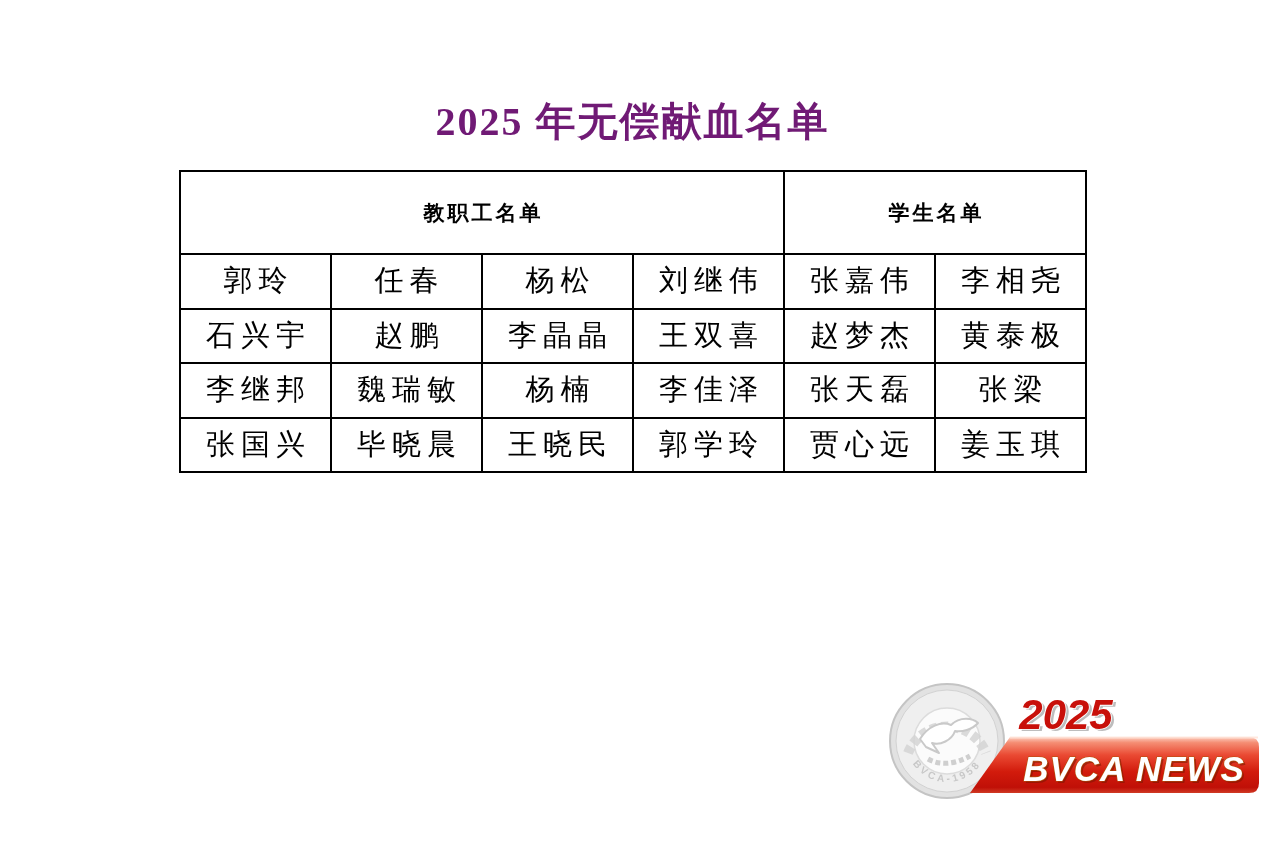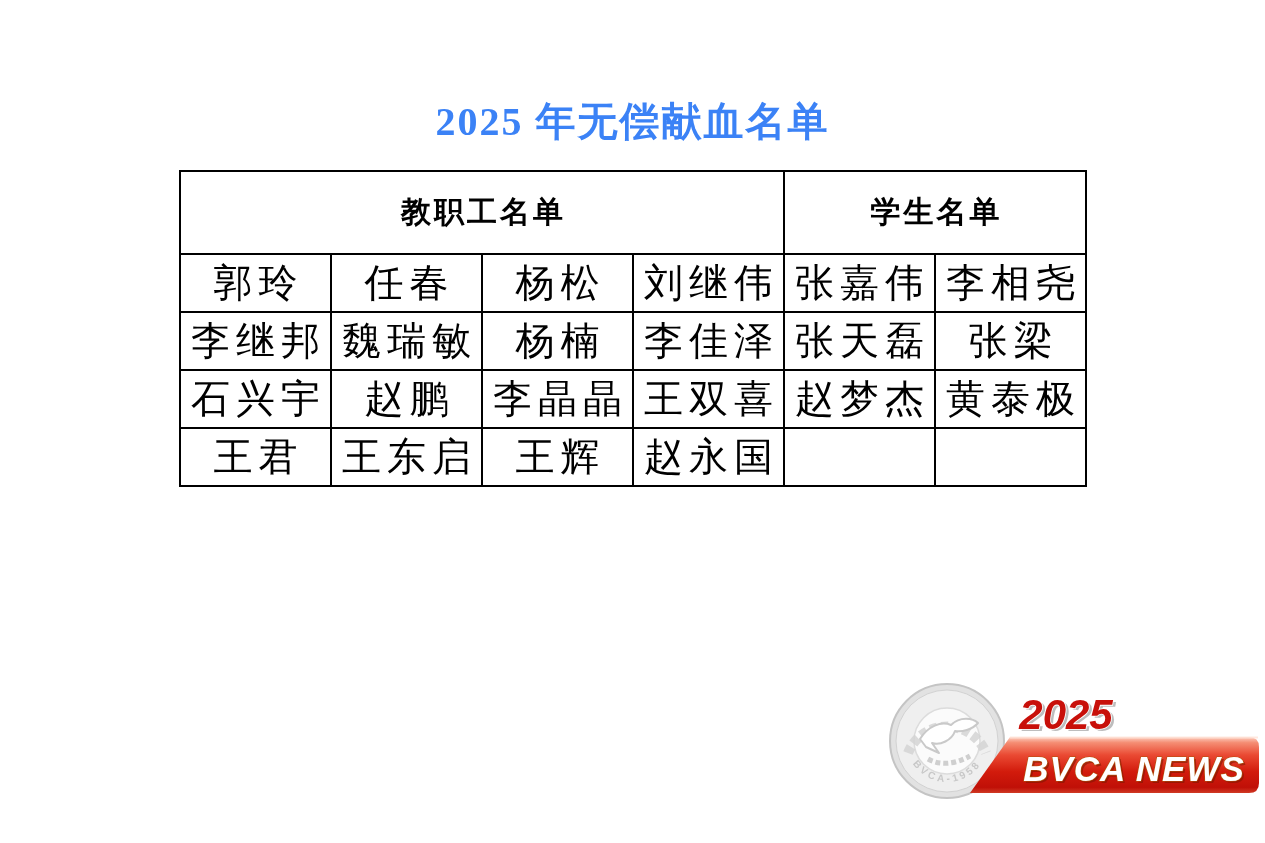--- a/index.html
+++ b/index.html
@@ -1,30 +1,30 @@
 <!DOCTYPE html>
 <html><head>
 <meta charset="utf-8">
 <style>
   html,body{margin:0;padding:0;background:#ffffff;}
   .page{position:relative;width:1265px;height:843px;background:#ffffff;overflow:hidden;
         font-family:"Liberation Serif","DejaVu Serif",serif;color:#000;}
   .title{position:absolute;left:0;top:94px;width:100%;margin:0;text-align:center;
          font-family:"Liberation Serif","DejaVu Serif",serif;
-         font-size:40px;font-weight:bold;letter-spacing:2px;color:#3b82f6;}
+         font-size:40px;font-weight:bold;letter-spacing:2px;color:#701a75;}
   table.donor{position:absolute;left:179px;top:170px;width:908px;
               border-collapse:collapse;table-layout:fixed;background:transparent;}
   table.donor th, table.donor td{border:2px solid #000;text-align:center;vertical-align:middle;
               overflow:hidden;white-space:nowrap;}
   table.donor th{height:79px;
               font-family:"Liberation Sans","DejaVu Sans",sans-serif;
-              font-size:30px;font-weight:bold;letter-spacing:3px;text-indent:3px;}
+              font-size:21px;font-weight:bold;letter-spacing:3px;text-indent:3px;}
   table.donor td{height:50.6px;
               font-family:Liberation Mono, monospace;
-              font-size:39px;letter-spacing:6px;text-indent:6px;}
+              font-size:29px;letter-spacing:6px;text-indent:6px;}
   .logo{position:absolute;left:882px;top:673px;width:385px;height:170px;pointer-events:none;}
 </style>
 </head>
 <body>
 
 <div class="page">
 
   <h1 class="title">2025 年无偿献血名单</h1>
 
   <table class="donor">
@@ -45,42 +45,42 @@
     <tbody>
       <tr>
         <td>郭玲</td>
         <td>任春</td>
         <td>杨松</td>
         <td>刘继伟</td>
         <td>张嘉伟</td>
         <td>李相尧</td>
       </tr>
       <tr>
+        <td>石兴宇</td>
+        <td>赵鹏</td>
+        <td>李晶晶</td>
+        <td>王双喜</td>
+        <td>赵梦杰</td>
+        <td>黄泰极</td>
+      </tr>
+      <tr>
         <td>李继邦</td>
         <td>魏瑞敏</td>
         <td>杨楠</td>
         <td>李佳泽</td>
         <td>张天磊</td>
         <td>张梁</td>
       </tr>
       <tr>
-        <td>石兴宇</td>
-        <td>赵鹏</td>
-        <td>李晶晶</td>
-        <td>王双喜</td>
-        <td>赵梦杰</td>
-        <td>黄泰极</td>
-      </tr>
-      <tr>
-        <td>王君</td>
-        <td>王东启</td>
-        <td>王辉</td>
-        <td>赵永国</td>
-        <td></td>
-        <td></td>
+        <td>张国兴</td>
+        <td>毕晓晨</td>
+        <td>王晓民</td>
+        <td>郭学玲</td>
+        <td>贾心远</td>
+        <td>姜玉琪</td>
       </tr>
     </tbody>
   </table>
 
   <svg class="logo" width="385" height="170" viewBox="0 0 385 170" xmlns="http://www.w3.org/2000/svg">
     <defs>
       <linearGradient id="bannerGrad" x1="0" y1="0" x2="0" y2="1">
         <stop offset="0" stop-color="#fcd0c2"></stop>
         <stop offset="0.1" stop-color="#f58e74"></stop>
         <stop offset="0.32" stop-color="#ea4a33"></stop>

